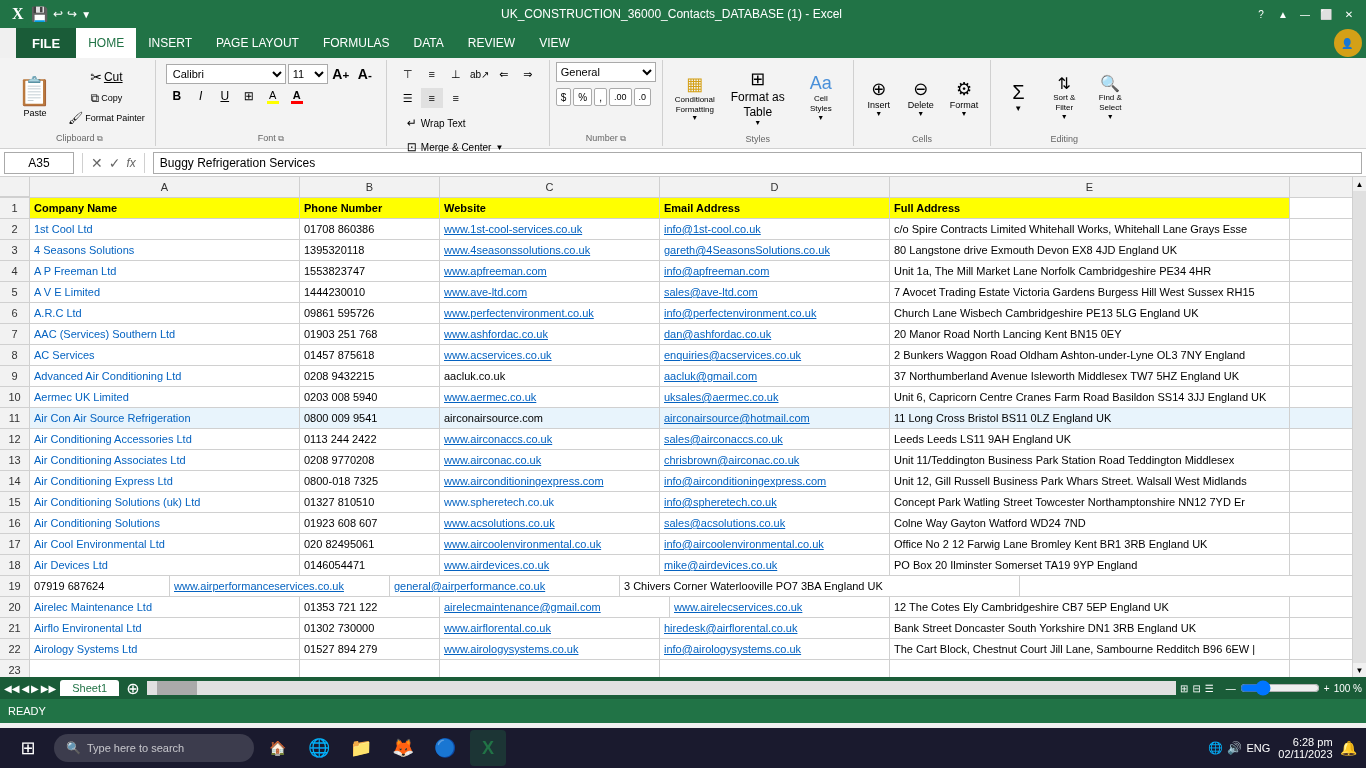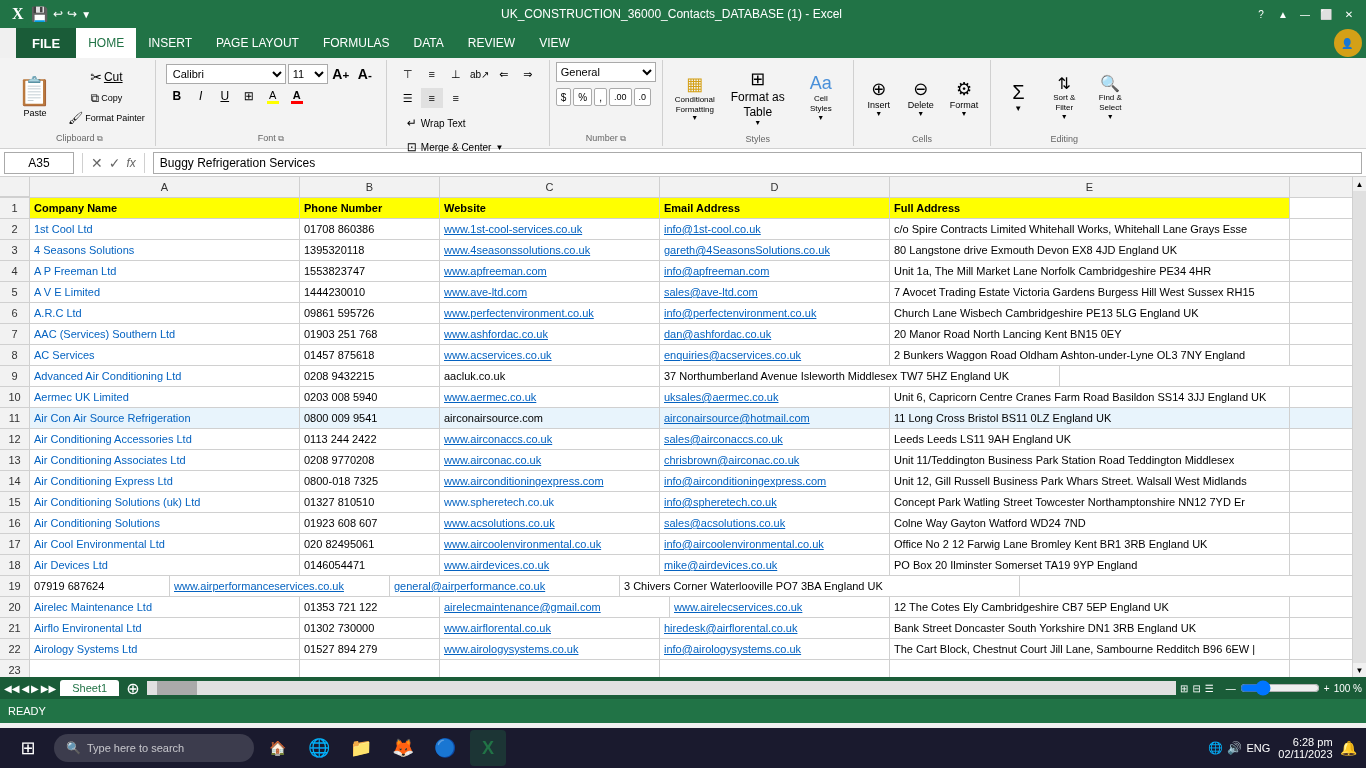--- a/index.html
+++ b/index.html
@@ -596,20 +596,21 @@
       <div class="cell cell-b">01457 875618</div>
       <div class="cell cell-c" style="color:#0563C1; text-decoration:underline;">www.acservices.co.uk</div>
       <div class="cell cell-d" style="color:#0563C1; text-decoration:underline;">enquiries@acservices.co.uk</div>
       <div class="cell cell-e">2 Bunkers Waggon Road Oldham Ashton-under-Lyne OL3 7NY England</div>
     </div>
           <div class="sheet-row">
       <div class="row-num">9</div>
       <div class="cell cell-a" style="color:#0563C1;">Advanced Air Conditioning Ltd</div>
       <div class="cell cell-b">0208 9432215</div>
       <div class="cell cell-c" style="">aacluk.co.uk</div>
+      <div class="cell cell-d" style="color:#0563C1; text-decoration:underline;">aacluk@gmail.com</div>
       <div class="cell cell-e">37 Northumberland Avenue Isleworth Middlesex TW7 5HZ England UK</div>
     </div>
           <div class="sheet-row">
       <div class="row-num">10</div>
       <div class="cell cell-a" style="color:#0563C1;">Aermec UK Limited</div>
       <div class="cell cell-b">0203 008 5940</div>
       <div class="cell cell-c" style="color:#0563C1; text-decoration:underline;">www.aermec.co.uk</div>
       <div class="cell cell-d" style="color:#0563C1; text-decoration:underline;">uksales@aermec.co.uk</div>
       <div class="cell cell-e">Unit 6, Capricorn Centre Cranes Farm Road Basildon SS14 3JJ England UK</div>
     </div>

